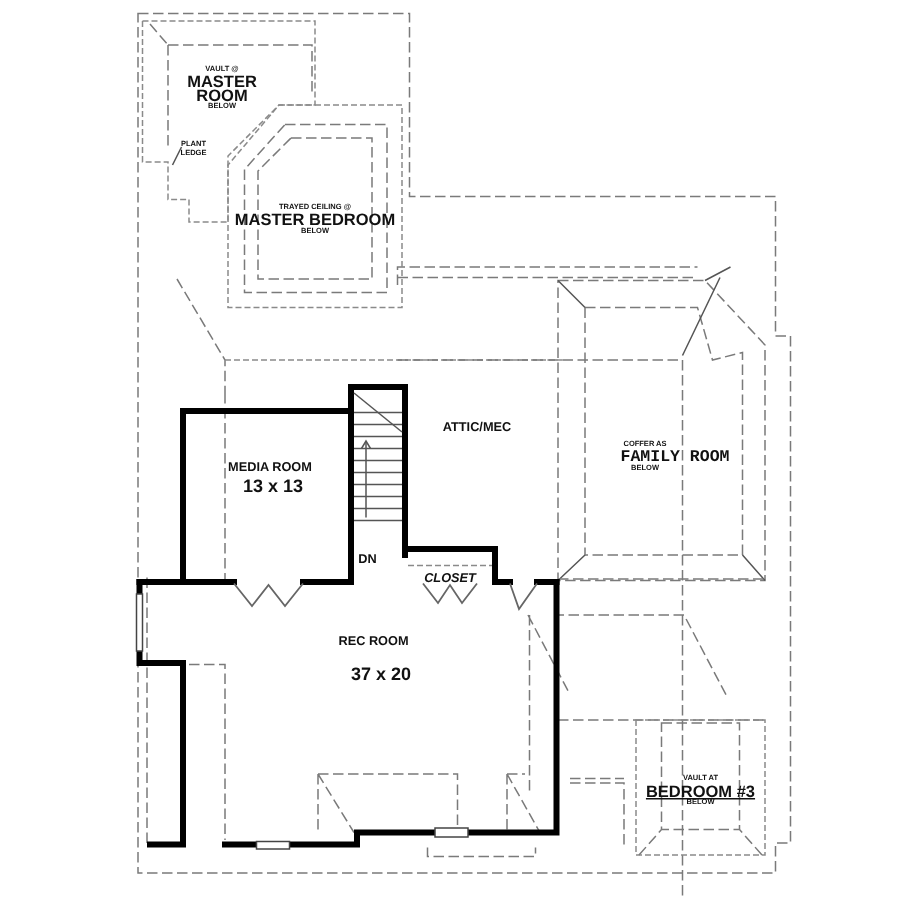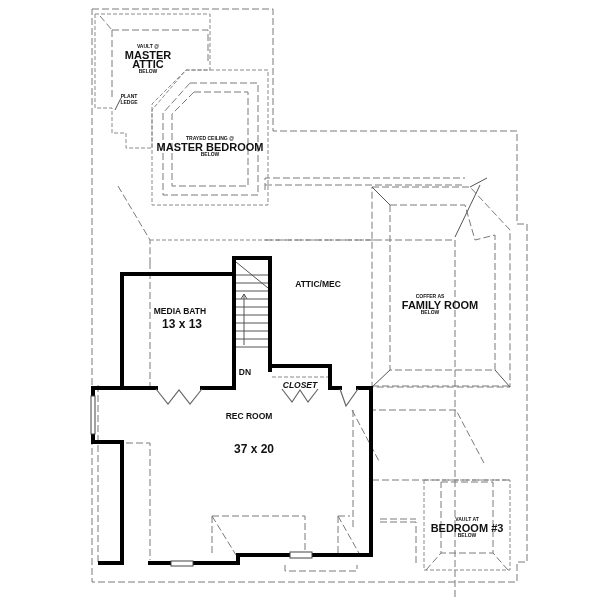--- a/index.html
+++ b/index.html
@@ -86,41 +86,41 @@
 
   <path class="dashf" d="M272,377 L328,377"></path>
 
   <path class="door" d="M156,389 L168,404 L179,390 L190,404 L202,389"></path>
   <path class="door" d="M282,389 L292,402 L300,390 L308,402 L318,389"></path>
   <path class="door" d="M340,389 L346,406 L358,389"></path>
 </svg>
 
 <div class="lbl sm" style="left:148px;top:44px;">VAULT @</div>
 <div class="lbl md" style="left:148px;top:50px;">MASTER</div>
-<div class="lbl md" style="left:148px;top:59px;">ATTIC</div>
+<div class="lbl md" style="left:148px;top:59px;">ROOM</div>
 <div class="lbl sm" style="left:148px;top:69px;">BELOW</div>
 
 <div class="lbl sm" style="left:129px;top:94px;">PLANT</div>
 <div class="lbl sm" style="left:129px;top:100px;">LEDGE</div>
 
 <div class="lbl sm" style="left:210px;top:136px;">TRAYED CEILING @</div>
 <div class="lbl md" style="left:210px;top:142px;">MASTER BEDROOM</div>
 <div class="lbl sm" style="left:210px;top:152px;">BELOW</div>
 
-<div class="lbl rm" style="left:180px;top:307px;">MEDIA BATH</div>
+<div class="lbl rm" style="left:180px;top:307px;">MEDIA ROOM</div>
 <div class="lbl dim" style="left:182px;top:318px;">13 x 13</div>
 
 <div class="lbl rm" style="left:318px;top:280px;text-align:right;">ATTIC/MEC</div>
 
 <div class="lbl sm" style="left:430px;top:294px;">COFFER AS</div>
-<div class="lbl md" style="left:440px;top:300px;">FAMILY ROOM</div>
+<div class="lbl md" style="left:450px;top:300px;font-family:Liberation Mono, monospace;">FAMILY ROOM</div>
 <div class="lbl sm" style="left:430px;top:310px;">BELOW</div>
 
 <div class="lbl rm" style="left:245px;top:368px;">DN</div>
 
 <div class="lbl rm" style="left:300px;top:381px;font-style:italic;">CLOSET</div>
 
-<div class="lbl rm" style="left:249px;top:412px;">REC ROOM</div>
+<div class="lbl rm" style="left:249px;top:423px;">REC ROOM</div>
 <div class="lbl dim" style="left:254px;top:443px;">37 x 20</div>
 
 <div class="lbl sm" style="left:467px;top:517px;">VAULT AT</div>
-<div class="lbl md" style="left:467px;top:523px;">BEDROOM #3</div>
+<div class="lbl md" style="left:467px;top:523px;text-decoration:underline;">BEDROOM #3</div>
 <div class="lbl sm" style="left:467px;top:533px;">BELOW</div>
 
 </body></html>

